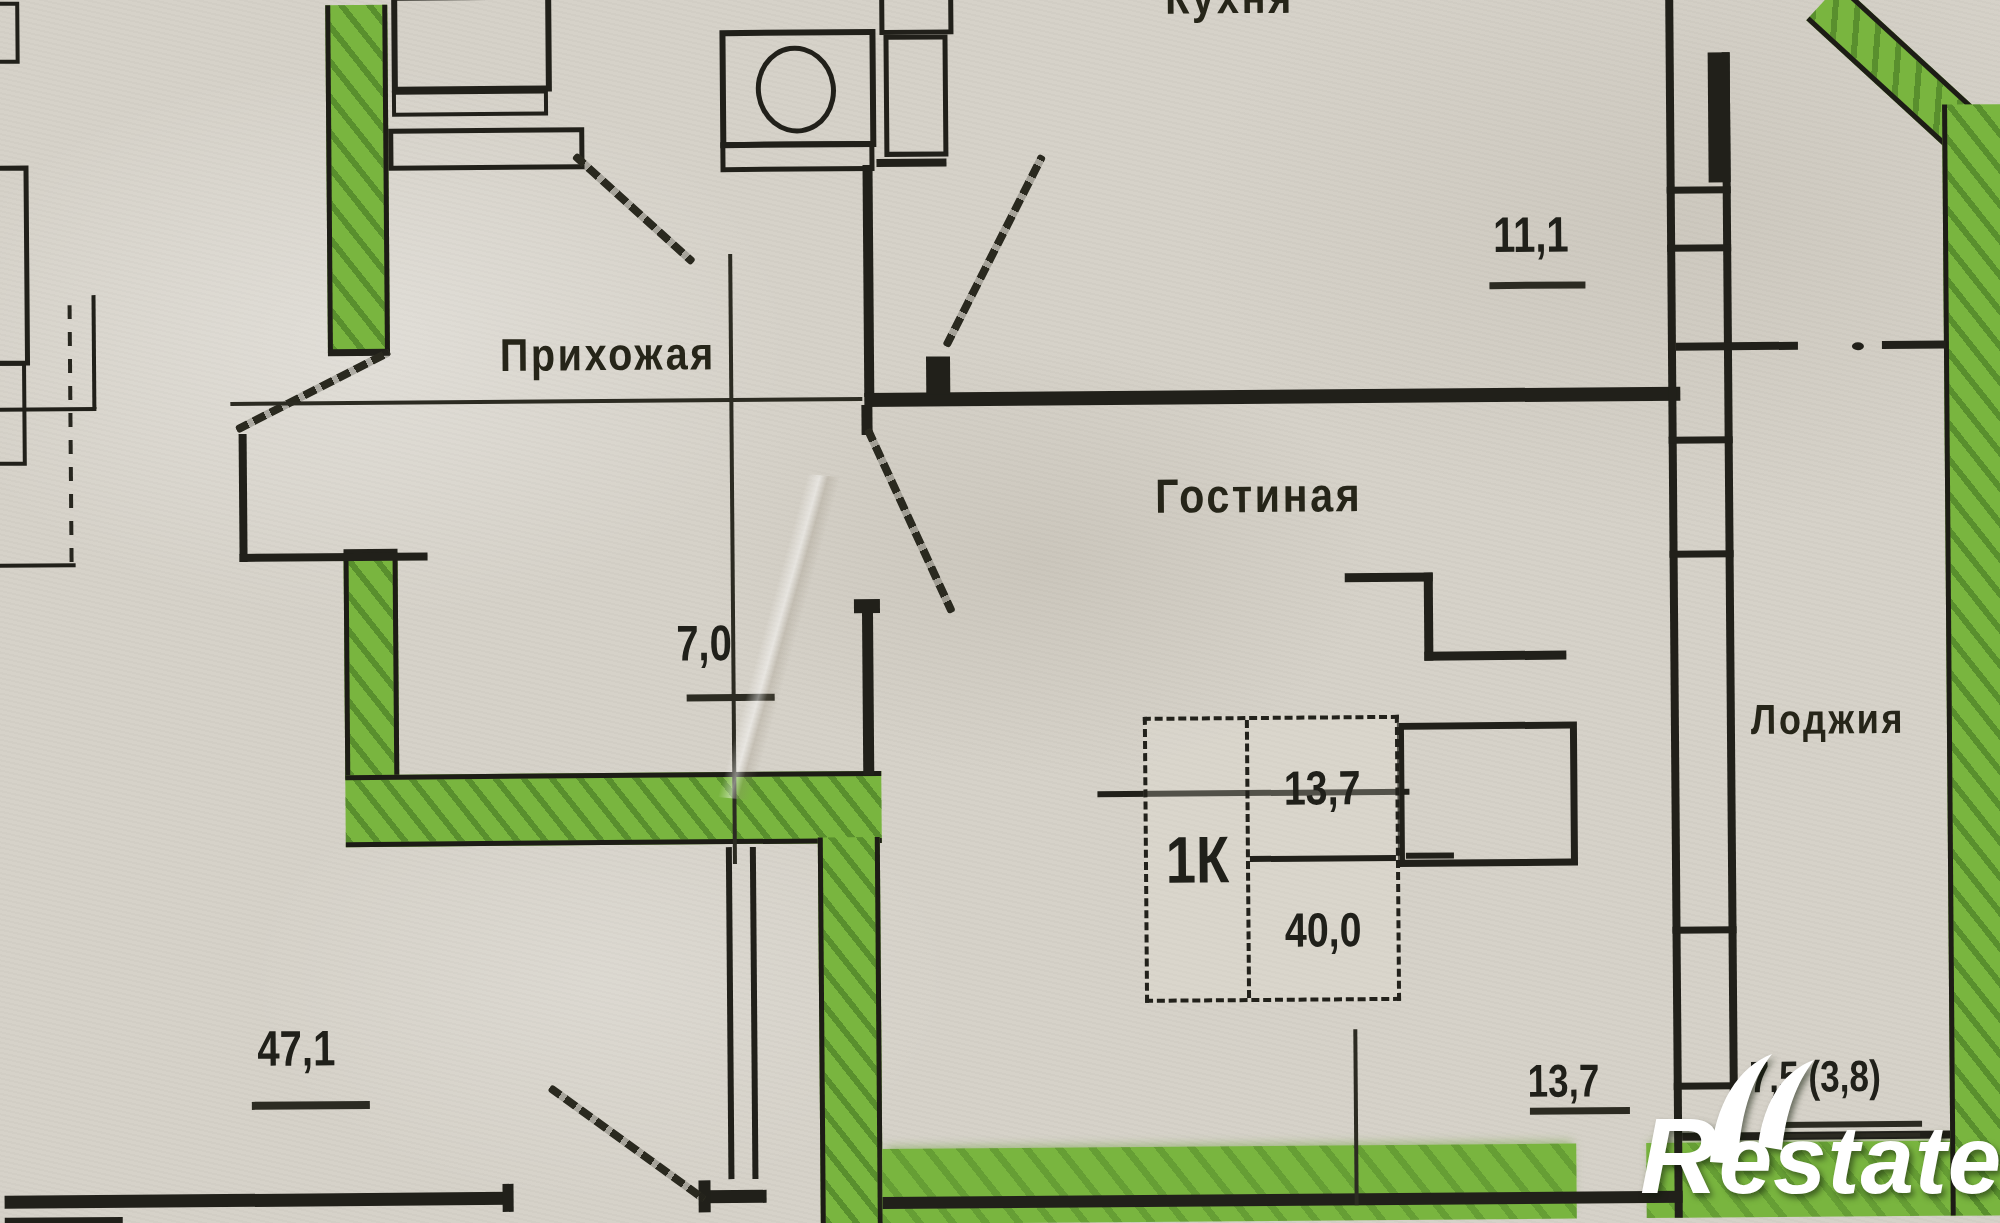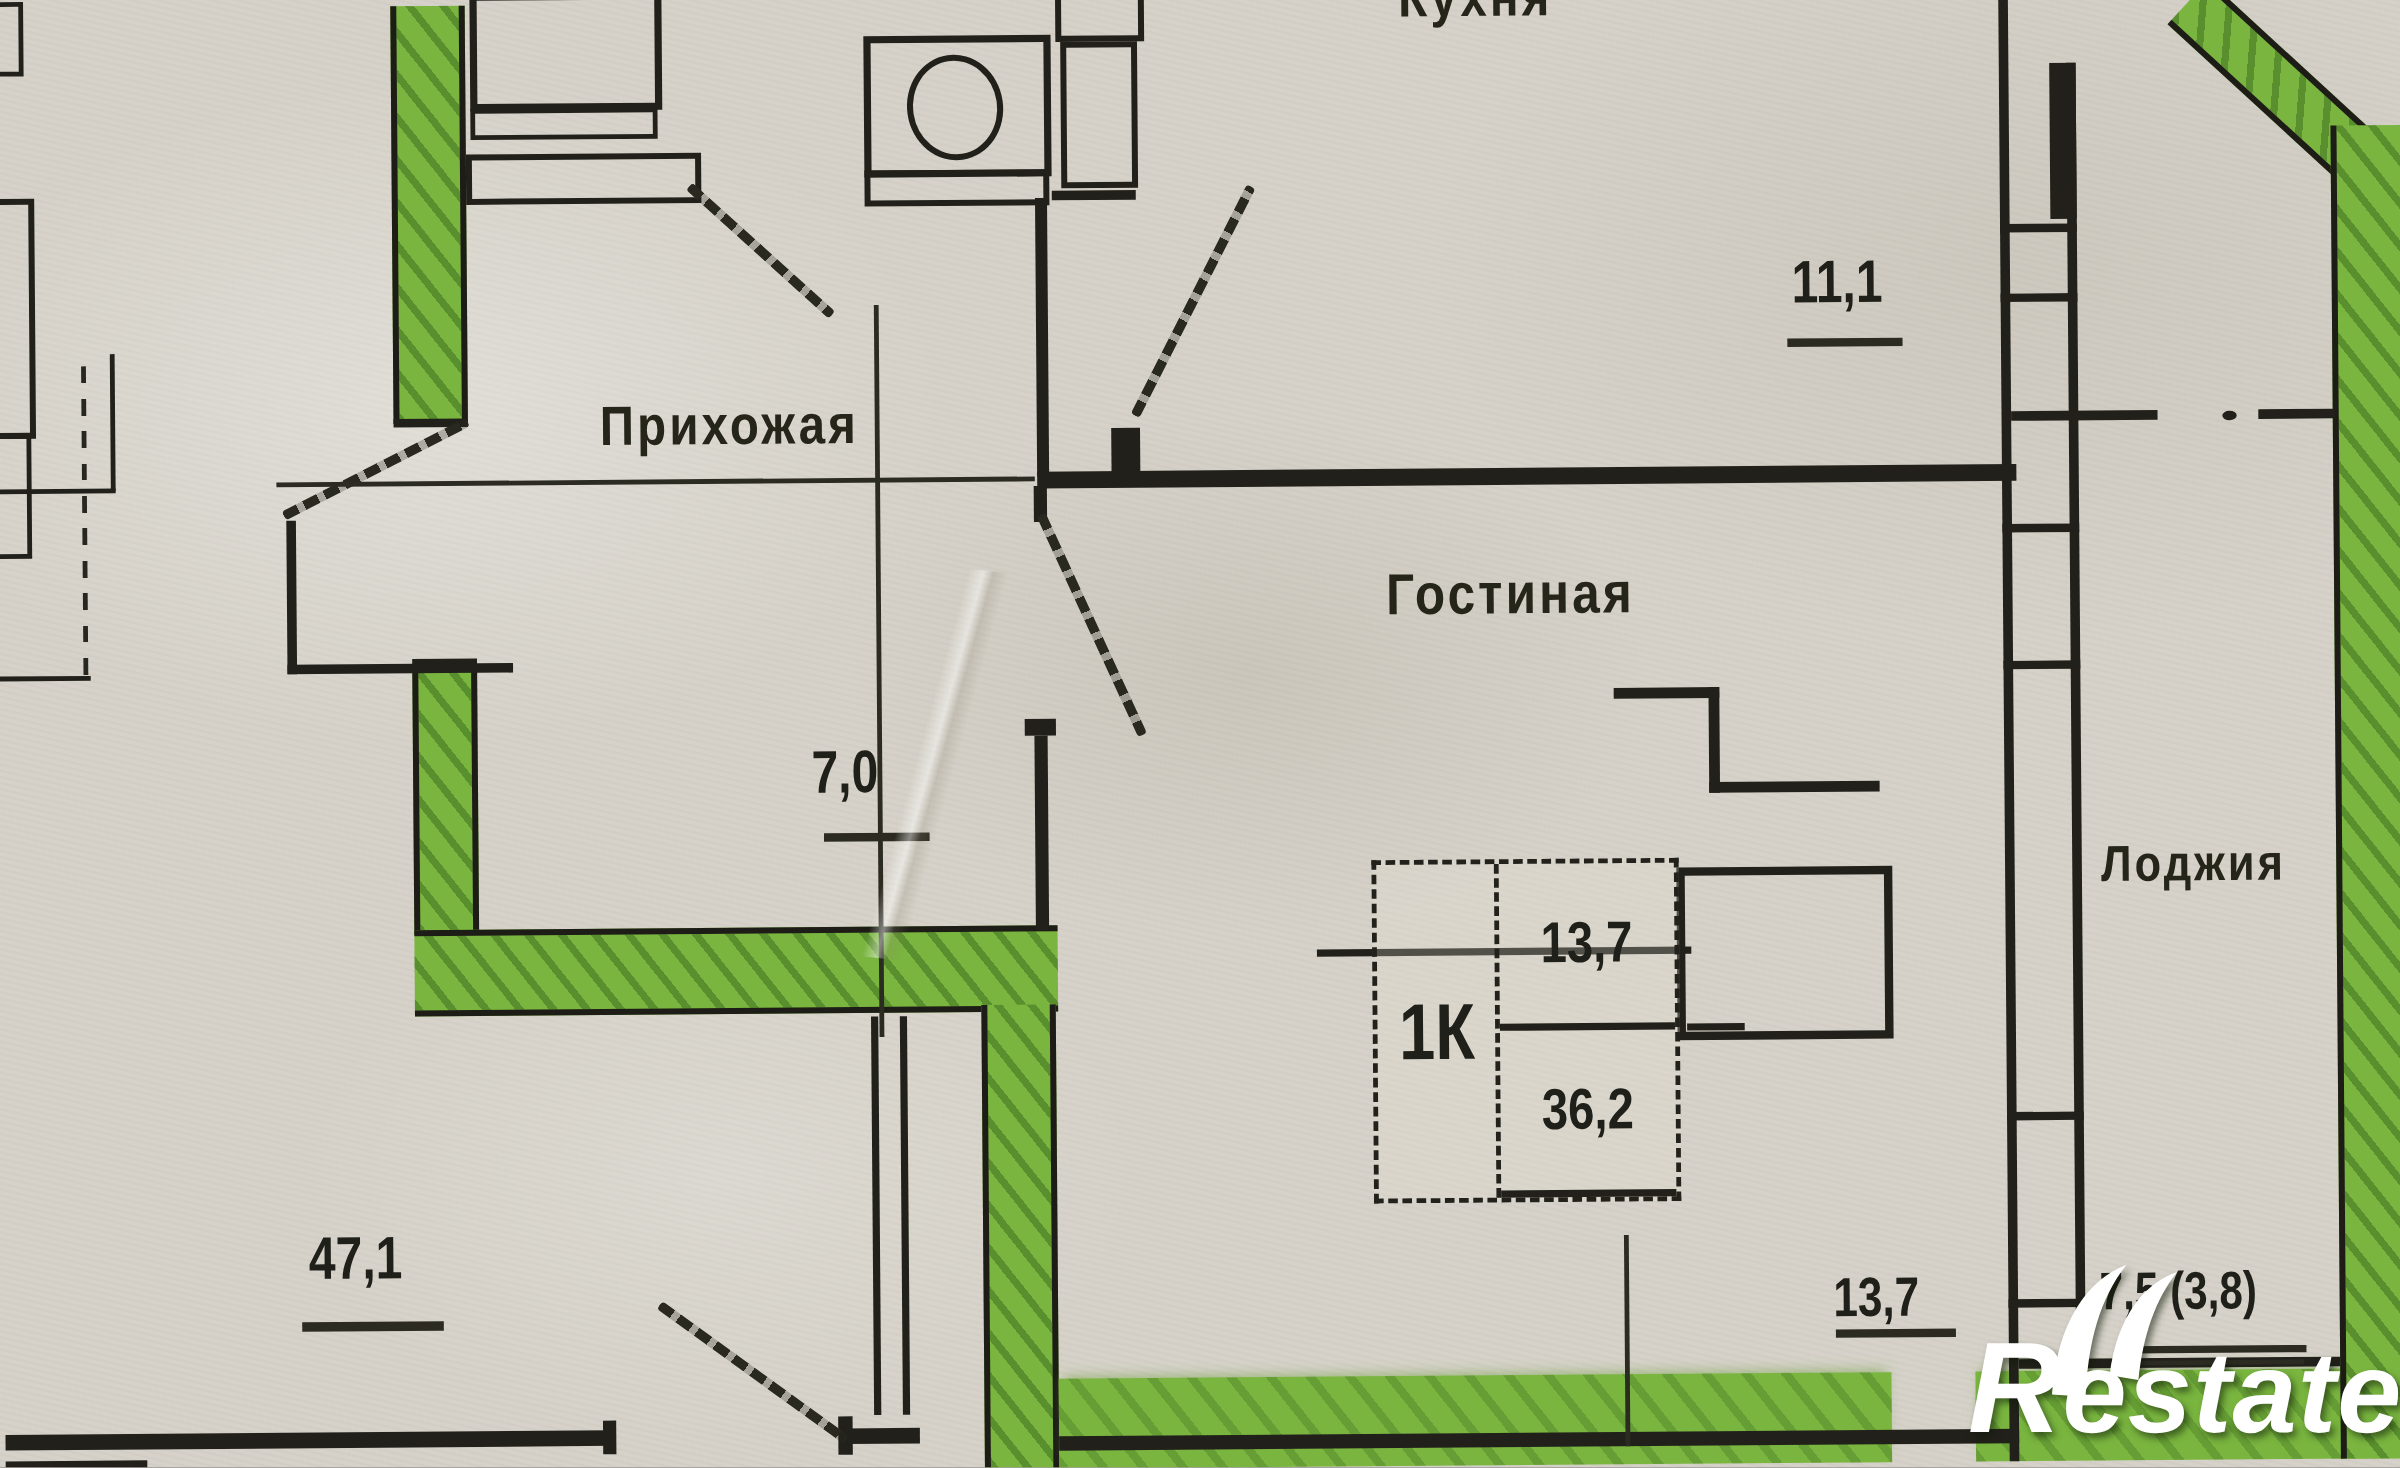--- a/index.html
+++ b/index.html
@@ -151,22 +151,22 @@
   <div class="num" style="left:1746px;top:1058px;font-size:44px;">7,5 (3,8)</div>
 
   <div class="stamp" style="left:1142px;top:718px;width:248px;height:278px;">
     <div class="stamp-left">
       <span class="stamp-type">1К</span>
     </div>
     <div class="stamp-right">
       <div class="stamp-cell sep">
         <span class="stamp-val">13,7</span>
       </div>
-      <div class="stamp-cell sep">
-        <span class="stamp-val">36,2</span>
+      <div class="stamp-cell">
+        <span class="stamp-val">40,0</span>
       </div>
     </div>
   </div>
 
   <div class="crease" style="left:700px;top:470px;width:150px;height:330px;transform:rotate(6deg);"></div>
  </div>
 
  <div class="wm" style="left:1640px;top:1094px;">
    <svg class="wm-wings" width="130" height="118" viewBox="0 0 130 118">
      <path d="M4,112 C8,52 34,16 66,4 C44,32 34,68 32,114 Z" fill="#ffffff"></path>

